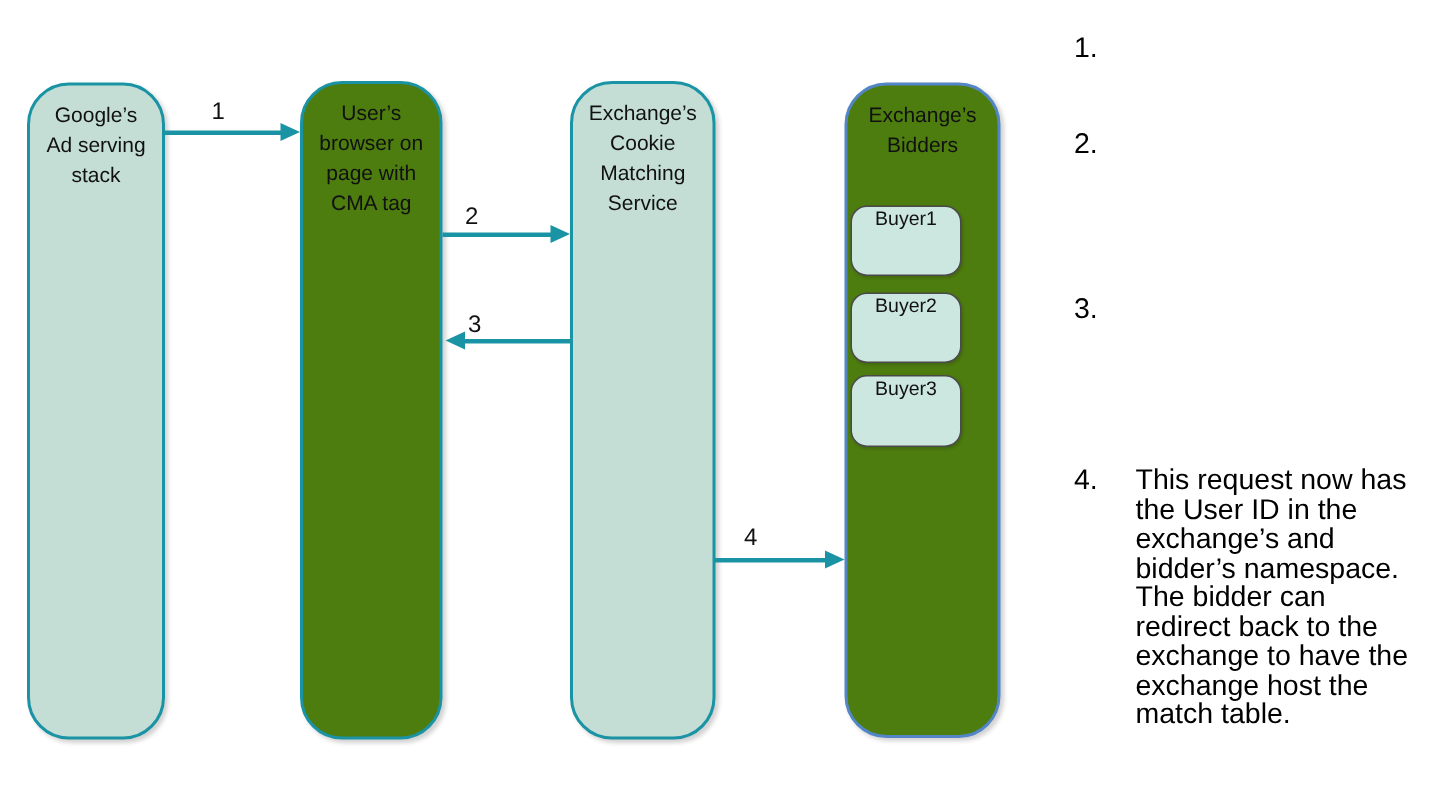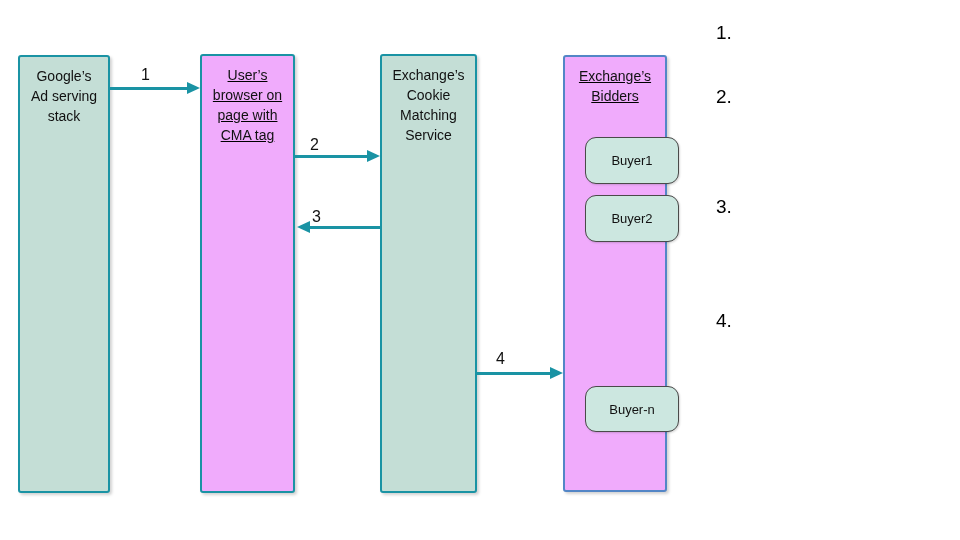--- a/index.html
+++ b/index.html
@@ -2,38 +2,38 @@
 <html><head>
 <meta charset="utf-8">
 <style>
   html,body{margin:0;padding:0;background:#ffffff;}
   .canvas{
     position:relative;width:960px;height:540px;background:#ffffff;overflow:hidden;
     font-family:"Liberation Sans", sans-serif;color:#000;
   }
   
   .node{
-    position:absolute;border-radius:3px;border:2px solid #1a93a4;
+    position:absolute;border-radius:28px;border:2px solid #1a93a4;
     box-shadow:2px 2px 3px rgba(0,0,0,0.18);box-sizing:border-box;
   }
   .node-green{background:#c4ded6;}
-  .node-blue{background:#f0abfc;text-decoration:underline;}
+  .node-blue{background:#4d7c0f;}
   .node-blueborder{border-color:#5386c6;}
   #node-google{left:18px;top:55px;width:92px;height:438px;}
   #node-browser{left:200px;top:54px;width:95px;height:439px;}
   #node-cms{left:380px;top:54px;width:97px;height:439px;}
   #node-bidders{left:563px;top:55px;width:104px;height:437px;}
   .node-label{
     padding-top:9px;text-align:center;font-size:14px;line-height:20px;
     white-space:pre-line;color:#111;
   }
   
   .buyer{
-    position:absolute;left:20px;width:94px;border:1.5px solid #4a4a4a;border-radius:11px;
-    background:#cce7e0;box-sizing:border-box;display:flex;align-items:center;justify-content:center;
+    position:absolute;left:2px;width:74px;border:1.5px solid #4a4a4a;border-radius:11px;
+    background:#cce7e0;box-sizing:border-box;display:flex;align-items:flex-start;justify-content:center;
     box-shadow:1px 1px 2px rgba(0,0,0,0.15);
   }
   #buyer-1{top:80px;height:47px;}
   #buyer-2{top:138px;height:47px;}
   #buyer-3{top:193px;height:48px;}
   #buyer-n{top:329px;height:46px;}
   .buyer-label{font-size:13px;color:#111;}
   
   .arrow{position:absolute;height:13px;}
   .arrow .shaft{position:absolute;top:5px;height:3px;background:#1a93a4;}
@@ -87,22 +87,22 @@
 
   <div class="node node-blue node-blueborder" id="node-bidders">
     <div class="node-label">Exchange’s
 Bidders</div>
     <div class="buyer" id="buyer-1">
       <span class="buyer-label">Buyer1</span>
     </div>
     <div class="buyer" id="buyer-2">
       <span class="buyer-label">Buyer2</span>
     </div>
-    <div class="buyer" id="buyer-n">
-      <span class="buyer-label">Buyer-n</span>
+    <div class="buyer" id="buyer-3">
+      <span class="buyer-label">Buyer3</span>
     </div>
   </div>
 
   <div class="arrow right" id="arrow-1">
     <div class="shaft"></div>
     <div class="head"></div>
   </div>
   <div class="arrow right" id="arrow-2">
     <div class="shaft"></div>
     <div class="head"></div>
@@ -125,15 +125,24 @@
     <span class="step-num">1.</span>
   </div>
   <div class="step" id="step-2">
     <span class="step-num">2.</span>
   </div>
   <div class="step" id="step-3">
     <span class="step-num">3.</span>
   </div>
   <div class="step" id="step-4">
     <span class="step-num">4.</span>
+    <span class="step-text">This request now has
+the User ID in the
+exchange’s and
+bidder’s namespace.
+The bidder can
+redirect back to the
+exchange to have the
+exchange host the
+match table.</span>
   </div>
 
 </div>
 
 </body></html>

